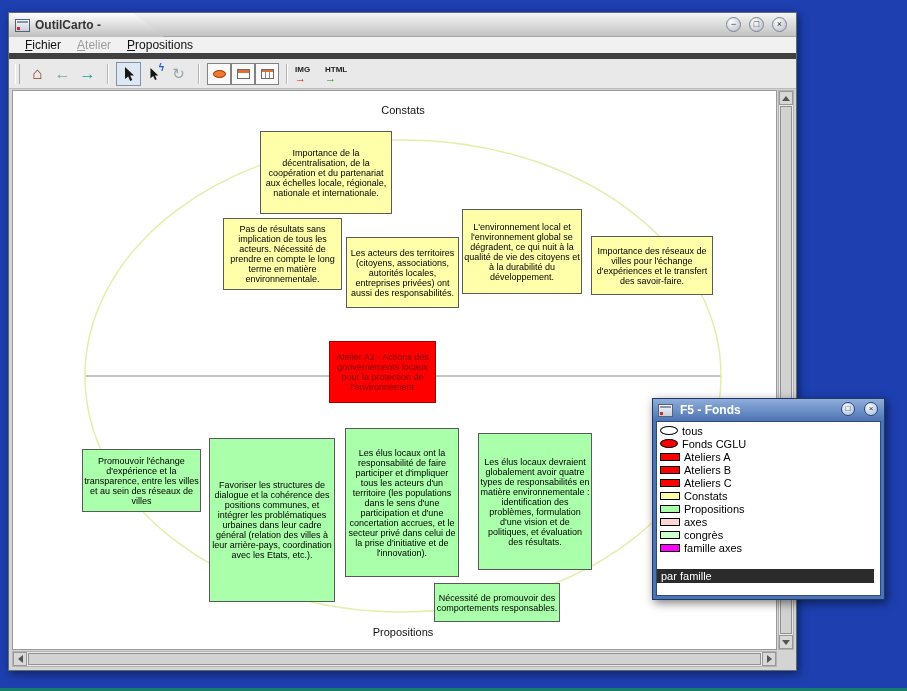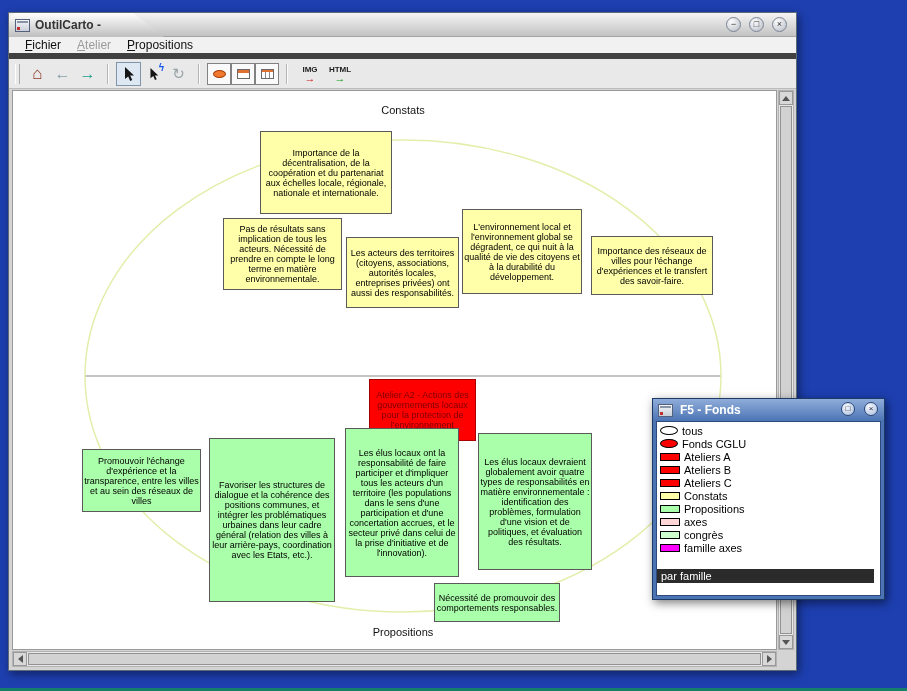--- a/index.html
+++ b/index.html
@@ -54,21 +54,21 @@
   .view-btn { width:24px; height:22px; border:1px solid #828282; background:#fafafa;
     display:flex; align-items:center; justify-content:center; flex:none; }
   .mini-eye { width:13px; height:8px; border:1px solid #a63c00; border-radius:50%; background:#f07830; }
   .mini-frame { width:13px; height:10px; border:1px solid #6a6a6a; background:#fff; position:relative; }
   .mini-frame::before { content:""; position:absolute; left:0; right:0; top:0; height:3px; background:#e07030; }
   .mini-grid { width:13px; height:10px; border:1px solid #6a6a6a; background:#fff; position:relative; }
   .mini-grid::before { content:""; position:absolute; left:0; right:0; top:0; height:2px; background:#e07030; }
   .mini-grid::after { content:""; position:absolute; left:3px; top:2px; bottom:0; width:1px; background:#888;
     box-shadow:4px 0 0 #888; }
 
-  .export-btn { width:30px; height:26px; display:flex; flex-direction:column; align-items:center;
+  .export-btn { width:30px; height:26px; display:flex; flex-direction:column; align-items:flex-start;
     justify-content:center; font-size:8px; font-weight:bold; color:#202020; line-height:9px; flex:none; }
   .export-arrow { font-size:11px; font-weight:bold; line-height:9px; }
   .export-arrow.red { color:#cf1010; }
   .export-arrow.green { color:#0a9a10; }
 
   
   .canvas-frame { position:absolute; left:2px; top:76px; right:2px; bottom:3px; background:#d4d4d4; }
   .canvas { position:absolute; left:1px; top:1px; right:17px; bottom:17px;
     background:#ffffff; border:1px solid #9a9a9a; overflow:hidden; }
   .map-svg { position:absolute; left:0; top:0; }
@@ -79,21 +79,21 @@
 
   .note { position:absolute; display:flex; align-items:center; justify-content:center;
     text-align:center; font-size:9px; line-height:10px; color:#000;
     border:1px solid #5a5a5a; padding:1px; overflow:hidden; }
   .n-red { color:#7d0000; border-color:#a80000; }
   .n-y1 { left:247px; top:40px;  width:132px; height:83px; }
   .n-y2 { left:210px; top:127px; width:119px; height:72px; }
   .n-y3 { left:333px; top:146px; width:113px; height:71px; }
   .n-y4 { left:449px; top:118px; width:120px; height:85px; }
   .n-y5 { left:578px; top:145px; width:122px; height:59px; }
-  .n-red{ left:356px; top:250px; width:107px; height:62px;margin-top:38px; }
+  .n-red{ left:316px; top:250px; width:107px; height:62px; }
   .n-g1 { left:69px;  top:358px; width:119px; height:63px; }
   .n-g2 { left:196px; top:347px; width:126px; height:164px; }
   .n-g3 { left:332px; top:337px; width:114px; height:149px; }
   .n-g4 { left:465px; top:342px; width:114px; height:137px; }
   .n-g5 { left:421px; top:492px; width:126px; height:39px; }
 
   
   .vscroll { position:absolute; top:1px; right:0; width:16px; bottom:17px;
     background:#e8e8e8; border:1px solid #b2b2b2; }
   .hscroll { position:absolute; left:1px; bottom:0; height:16px; right:17px;

